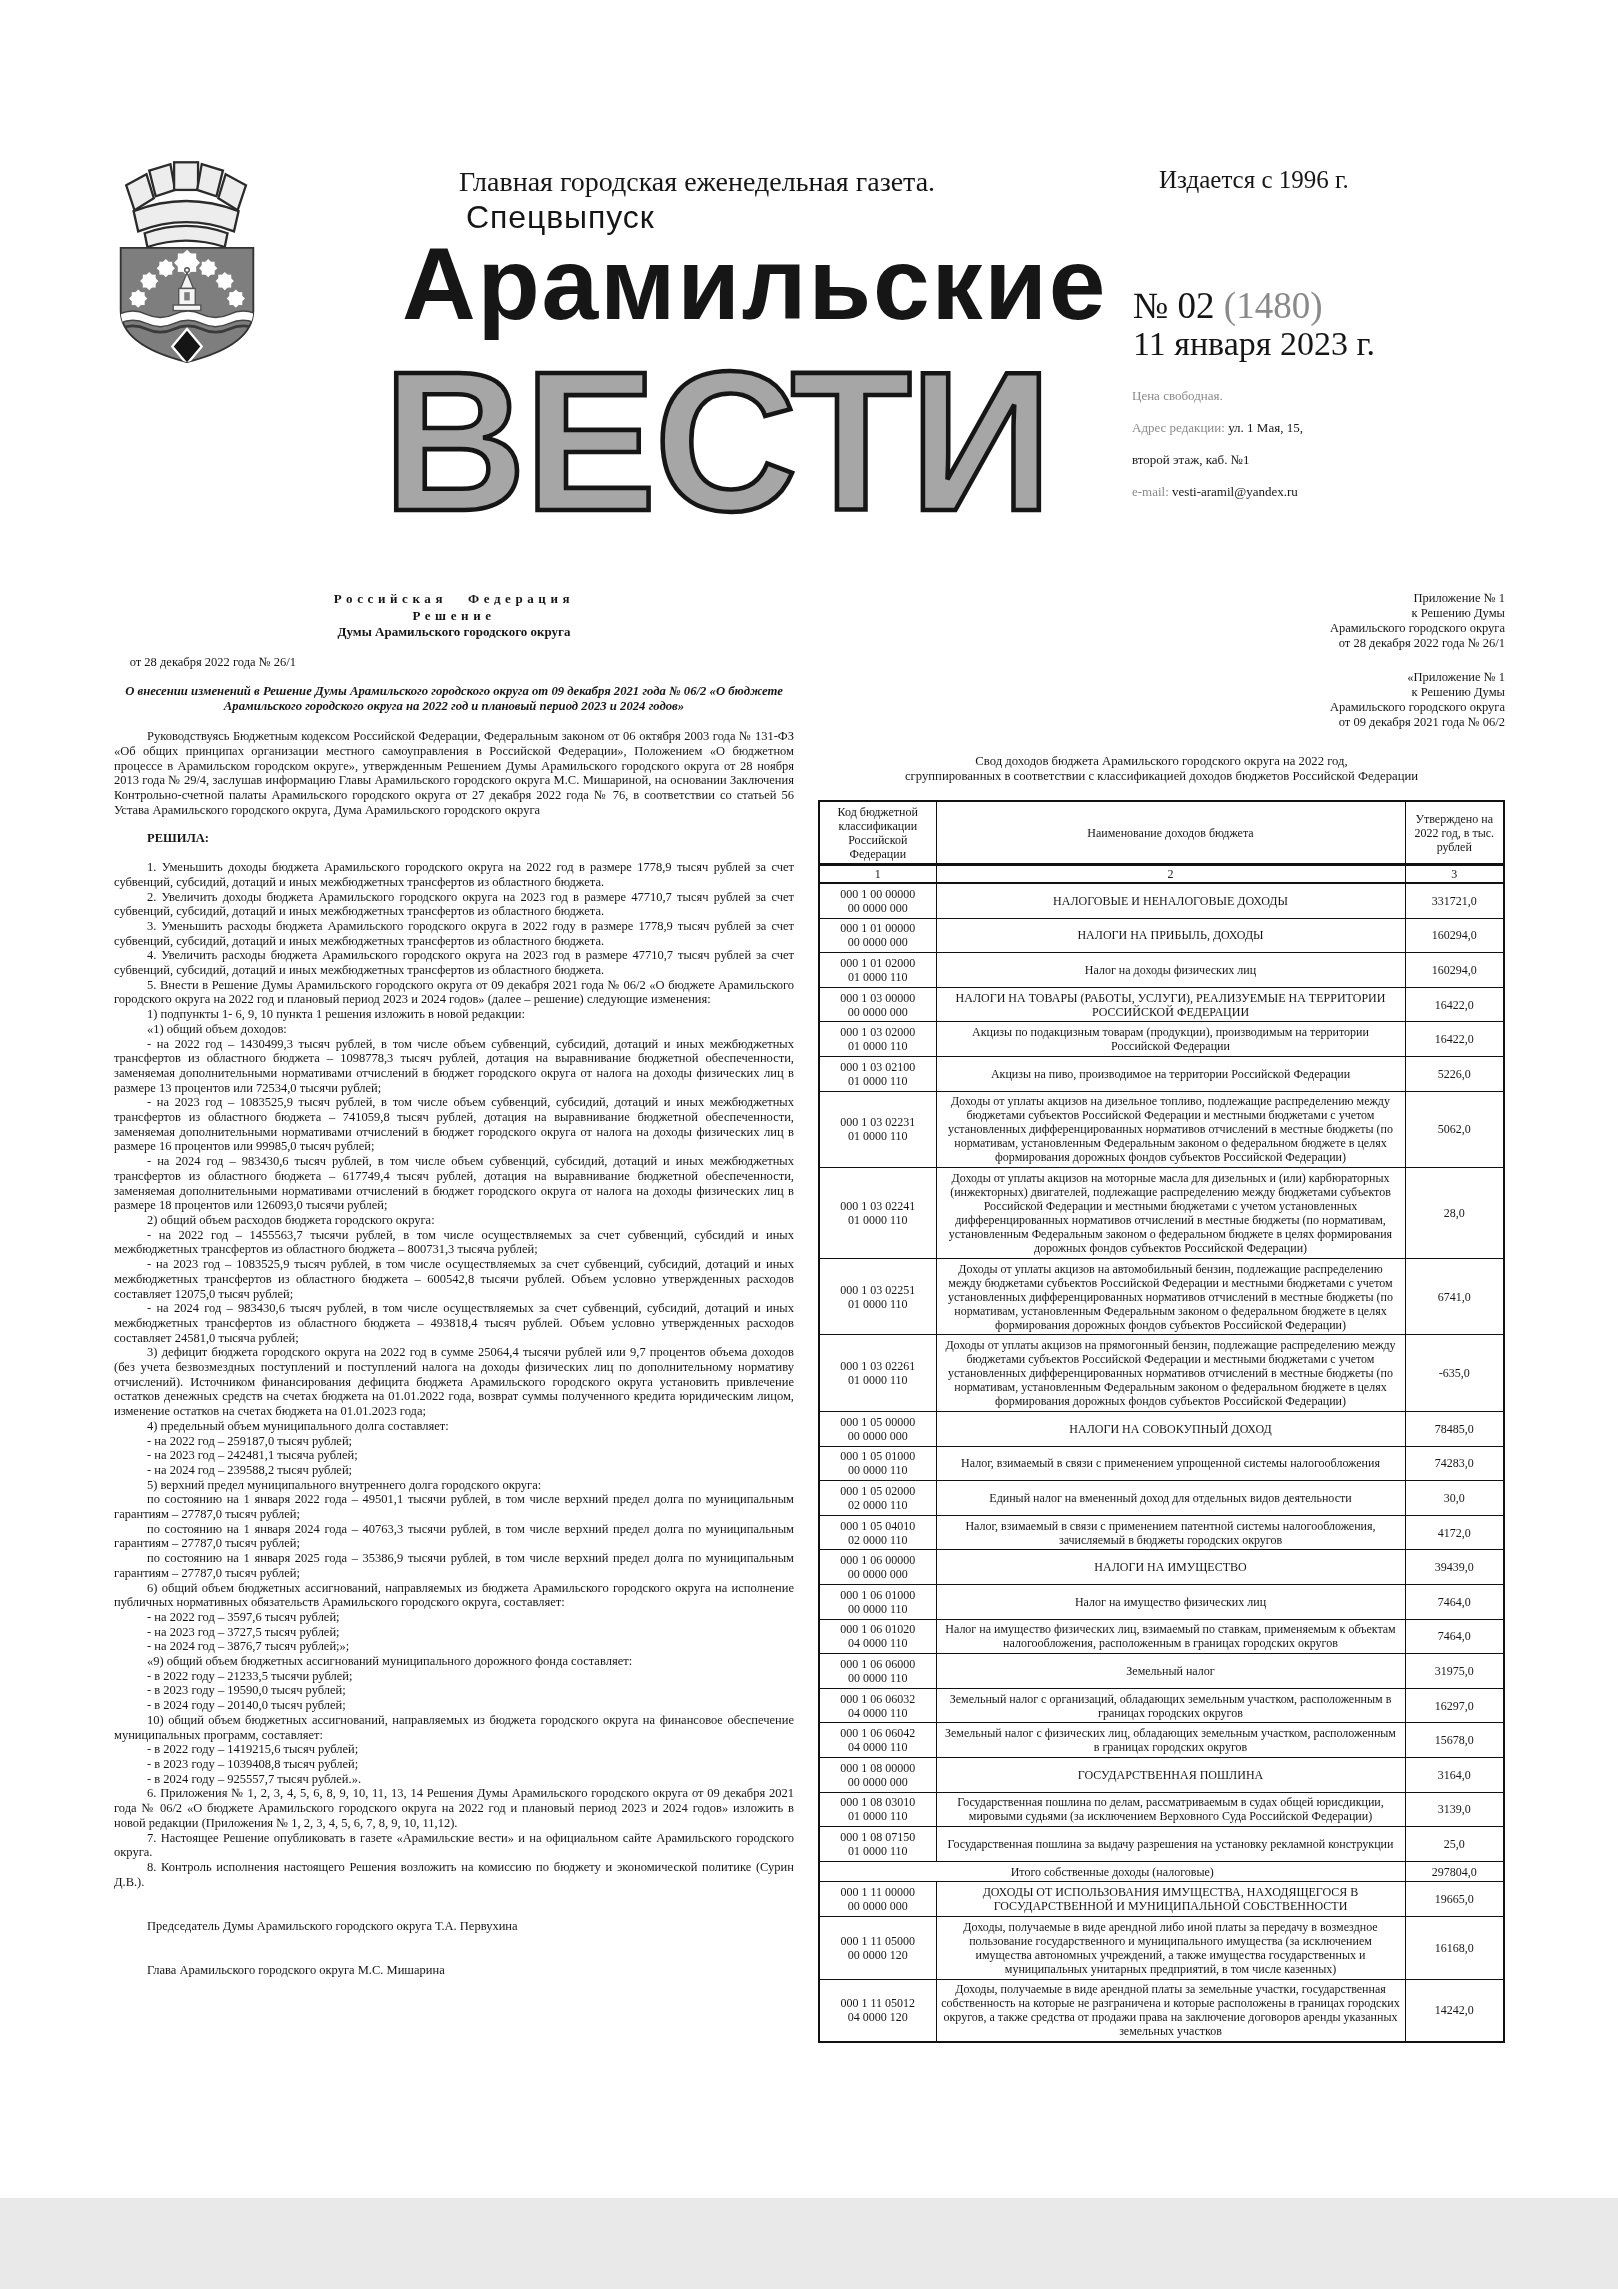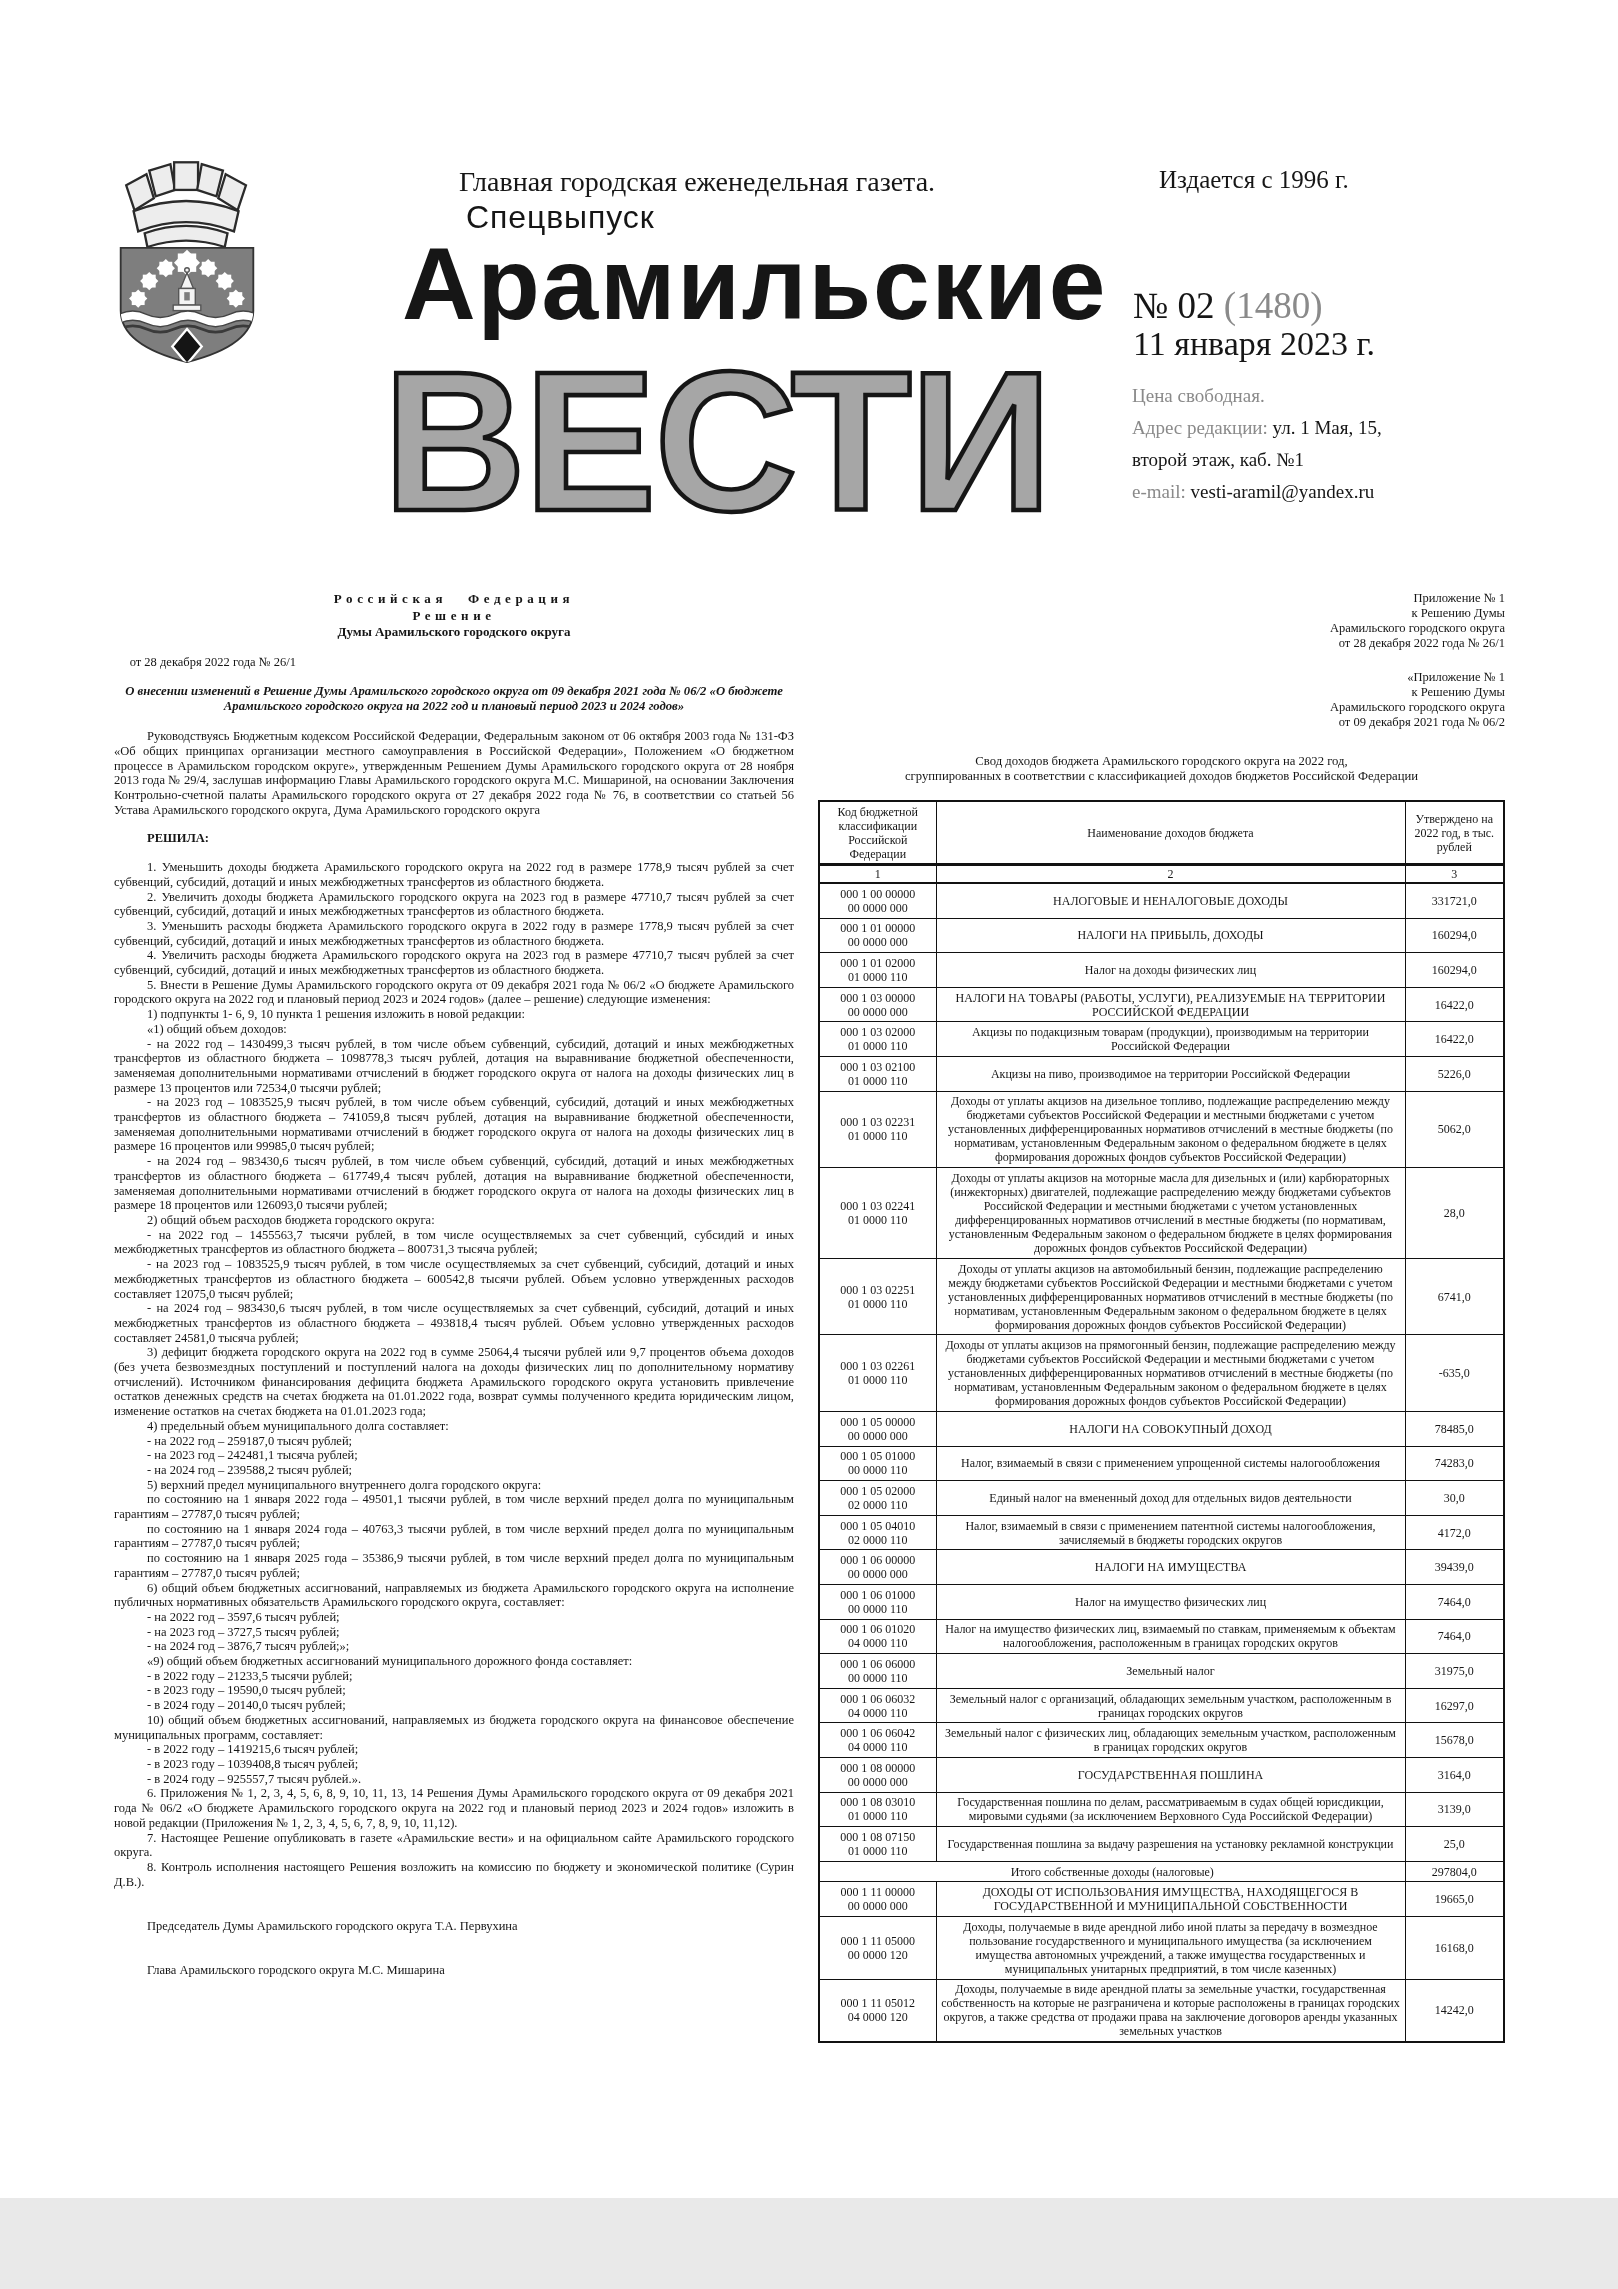--- a/index.html
+++ b/index.html
@@ -13,21 +13,21 @@
   .since{position:absolute;left:1159px;top:166px;font-size:25px;white-space:nowrap;}
   .edition{position:absolute;left:466px;top:199px;font-family:"Liberation Sans",sans-serif;
            font-weight:normal;font-size:32px;letter-spacing:0.9px;}
   .title1{position:absolute;left:402px;top:233px;font-family:"Liberation Sans",sans-serif;
           font-weight:bold;font-size:102px;letter-spacing:1.8px;white-space:nowrap;line-height:1;}
   .title2{position:absolute;left:383px;top:343px;font-family:"Liberation Sans",sans-serif;
           font-weight:bold;font-size:198px;line-height:1;letter-spacing:-1.8px;white-space:nowrap;
           color:var(--masthead-gray,#a6a6a6);-webkit-text-stroke:4.6px #161616;}
   .issue{position:absolute;left:1133px;top:284px;font-size:37px;white-space:nowrap;}
   .issue-date{position:absolute;left:1133px;top:325px;font-size:34px;white-space:nowrap;}
-  .contact{position:absolute;left:1132px;top:380px;font-size:19px;line-height:32px;white-space:nowrap;font-family:Liberation Serif, serif;}
+  .contact{position:absolute;left:1132px;top:380px;font-size:13px;line-height:32px;white-space:nowrap;font-family:Liberation Serif, serif;}
 
   
   .left-col{position:absolute;left:114px;top:591px;width:680px;}
   .right-col{position:absolute;left:818px;top:591px;width:687px;}
 
   .doc-head{text-align:center;font-weight:bold;font-size:13px;line-height:16.6px;}
   .ls{letter-spacing:4.6px;word-spacing:13px;}
   .doc-date{margin:14px 0 14px 15.7px;font-size:12.5px;}
   .doc-title{text-align:center;font-weight:bold;font-style:italic;font-size:12.7px;line-height:15.7px;margin-bottom:14px;}
   .para{font-size:12.5px;line-height:14.7px;text-align:justify;text-indent:33px;margin:0;}
@@ -305,21 +305,21 @@
           </tr>
           <tr>
             <td class="code-cell">000 1 05 04010
 02 0000 110</td>
             <td class="name-cell">Налог, взимаемый в связи с применением патентной системы налогообложения, зачисляемый в бюджеты городских округов</td>
             <td class="value-cell">4172,0</td>
           </tr>
           <tr>
             <td class="code-cell">000 1 06 00000
 00 0000 000</td>
-            <td class="name-cell">НАЛОГИ НА ИМУЩЕСТВА</td>
+            <td class="name-cell">НАЛОГИ НА ИМУЩЕСТВО</td>
             <td class="value-cell">39439,0</td>
           </tr>
           <tr>
             <td class="code-cell">000 1 06 01000
 00 0000 110</td>
             <td class="name-cell">Налог на имущество физических лиц</td>
             <td class="value-cell">7464,0</td>
           </tr>
           <tr>
             <td class="code-cell">000 1 06 01020

